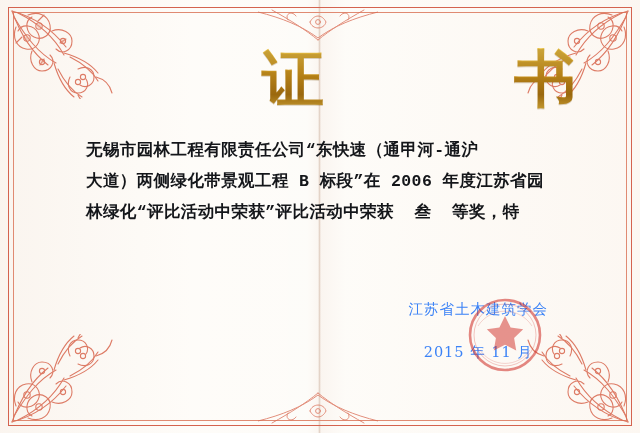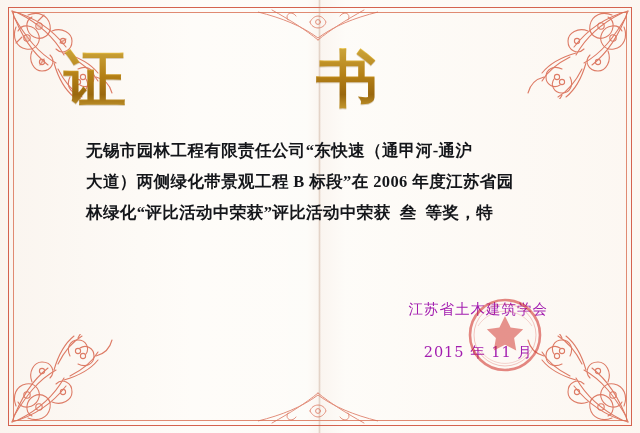--- a/index.html
+++ b/index.html
@@ -89,60 +89,60 @@
   .edge-sprig svg { width: 100%; height: 100%; display: block; }
   .sprig-top { left: 258px; top: 6px; }
   .sprig-bottom { left: 258px; bottom: 6px; transform: scaleY(-1); }
 
   
   .title {
     position: absolute;
     top: 48px;
     left: 0;
     width: 100%;
-    text-align: left;
+    text-align: right;
     font-family: "DejaVu Serif", serif;
     font-size: 62px;
     font-weight: 700;
     letter-spacing: 64px;
     text-indent: 64px;
     line-height: 1;
     color: #c8921d;
     background: linear-gradient(180deg, #e8c24b 0%, #c8901a 45%, #a6700f 75%, #e0b53e 100%);
     -webkit-background-clip: text;
     background-clip: text;
     -webkit-text-fill-color: transparent;
     text-shadow: 0 1px 0 rgba(120,80,10,0.25);
   }
 
   
   .body-text {
     position: absolute;
     left: 86px;
     top: 135px;
     width: 470px;
-    font-family: Liberation Serif, serif;
+    font-family: Liberation Mono, monospace;
     font-size: 16.5px;
     font-weight: 700;
     line-height: 31px;
     color: #14161a;
     text-align: justify;
     text-justify: inter-character;
     letter-spacing: 0.4px;
   }
   .body-text .ln { display: block; white-space: pre; }
 
   
   .signature {
     position: absolute;
     right: 92px;
     top: 300px;
     text-align: center;
     font-family: "DejaVu Serif", serif;
-    color: #a21caf;
+    color: #3b82f6;
   }
   .sig-org {
     font-size: 14.5px;
     letter-spacing: 1px;
     white-space: nowrap;
   }
   .sig-date {
     font-size: 14.5px;
     letter-spacing: 1px;
     margin-top: 24px;

